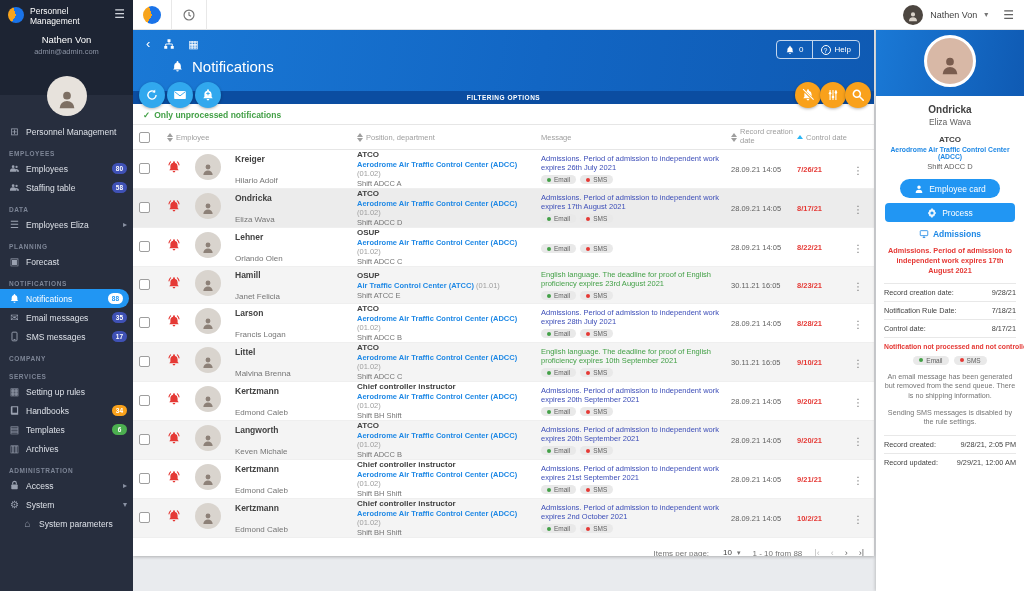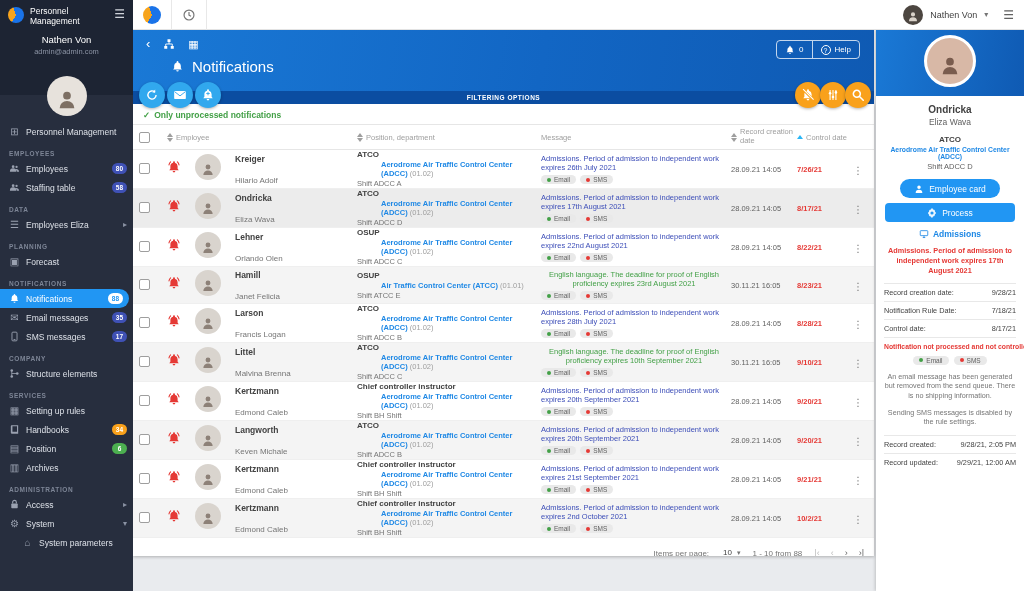--- a/index.html
+++ b/index.html
@@ -88,27 +88,27 @@
   .two-line { line-height:1.15; }
   .trow { min-height:37px; border-bottom:1px solid #efefef; }
   .trow.even { background:#f4f4f4; }
   .trow.selected { background:#ececec; }
   .cb { width:11px; height:11px; border:1px solid #9e9e9e; border-radius:2px; background:#fff; display:inline-block; cursor:pointer; }
   .bell-red { width:14px; height:14px; color:#e53935; display:inline-block; }
   .avatar { width:26px; height:26px; border-radius:50%; background:#d9d4ce; color:#8d8178; padding:5px 6px 0; display:inline-block; overflow:hidden; }
   .nm { font-size:8.5px; font-weight:bold; color:#424242; }
   .fn { font-size:8px; color:#757575; margin-top:12px; }
   .pos { font-size:8px; font-weight:bold; color:#424242; }
-  .dept { font-size:7.5px; margin-top:1px;margin-left:24px; }
+  .dept { font-size:7.5px; margin-top:1px; }
   .dept a { color:#1e88e5; font-weight:bold; text-decoration:none; cursor:pointer; }
   .dept .code { color:#9e9e9e; }
   .shift { font-size:7.5px; color:#757575; margin-top:1px; }
   .msg { font-size:7.5px; line-height:1.25; font-weight:normal; }
   .msg.blue { color:#3d4eb8; }
-  .msg.green { color:#43a047;text-align:center; }
+  .msg.green { color:#43a047; }
   .tags { display:flex; gap:4px; margin-top:3px; }
   .tag { display:inline-flex; align-items:center; gap:3px; background:#e9e9e9; border-radius:7px;
          padding:1px 6px; font-size:6.5px; color:#616161; }
   .dot { width:4px; height:4px; border-radius:50%; display:inline-block; }
   .c-created { font-size:7.5px; color:#616161; }
   .c-control { font-size:7.5px; color:#e53935; font-weight:bold; }
   .kebab { color:#757575; font-size:10px; cursor:pointer; }
   .pagination { display:flex; align-items:center; justify-content:flex-end; gap:12px;
                 height:30px; padding-right:10px; color:#757575; font-size:8px; }
   .pp { display:flex; align-items:center; gap:3px; cursor:pointer; }
@@ -222,48 +222,37 @@
           <span class="icon ">
             <svg viewBox="0 0 24 24">
               <rect x="6.5" y="2.5" width="11" height="19" rx="2" fill="none" stroke="currentColor" stroke-width="2"></rect>
               <line x1="10" y1="18.5" x2="14" y2="18.5" stroke="currentColor" stroke-width="2"></line>
             </svg>
           </span>
           <span>SMS messages</span>
           <span class="badge blue">17</span>
         </div>
         <div class="sb-section">COMPANY</div>
-        <div class="sb-item">
-          <span class="icon ">
-            <svg viewBox="0 0 24 24">
-              <circle cx="6" cy="5.5" r="2.8" fill="currentColor"></circle>
-              <circle cx="18" cy="12" r="2.8" fill="currentColor"></circle>
-              <circle cx="6" cy="18.5" r="2.8" fill="currentColor"></circle>
-              <path d="M6 5.5v13M6 12h12" stroke="currentColor" stroke-width="1.8" fill="none"></path>
-            </svg>
-          </span>
-          <span>Structure elements</span>
-        </div>
         <div class="sb-section">SERVICES</div>
         <div class="sb-item">
           <span class="icon ">▦</span>
           <span>Setting up rules</span>
         </div>
         <div class="sb-item">
           <span class="icon ">
             <svg viewBox="0 0 24 24">
               <path fill="currentColor" d="M5 2.5h15v19H6.5A2.5 2.5 0 0 1 4 19V4.5zM7.5 5v12h10V5z"></path>
             </svg>
           </span>
           <span>Handbooks</span>
           <span class="badge orange">34</span>
         </div>
         <div class="sb-item">
           <span class="icon ">▤</span>
-          <span>Position</span>
+          <span>Templates</span>
           <span class="badge green">6</span>
         </div>
         <div class="sb-item">
           <span class="icon ">▥</span>
           <span>Archives</span>
         </div>
         <div class="sb-section">ADMINISTRATION</div>
         <div class="sb-item">
           <span class="icon ">
             <svg viewBox="0 0 24 24">
@@ -498,21 +487,20 @@
           <div>
             <div class="nm">Lehner</div>
             <div class="fn">Orlando Olen</div>
           </div>
           <div>
             <div class="pos">OSUP</div>
             <div class="dept"><a>Aerodrome Air Traffic Control Center (ADCC)</a> <span class="code">(01.02)</span></div>
             <div class="shift">Shift ADCC C</div>
           </div>
           <div>
-            <div class="msg blue">Admissions. Period of admission to independent work expires 22nd August 2021</div>
             <div class="tags">
               <span class="tag"><span class="dot" style="background:#43a047"></span>Email</span>
               <span class="tag"><span class="dot" style="background:#e53935"></span>SMS</span>
             </div>
           </div>
           <div class="c-created">28.09.21 14:05</div>
           <div class="c-control">8/22/21</div>
           <div><span class="kebab">⋮</span></div>
         </div>
         <div class="trow even">

